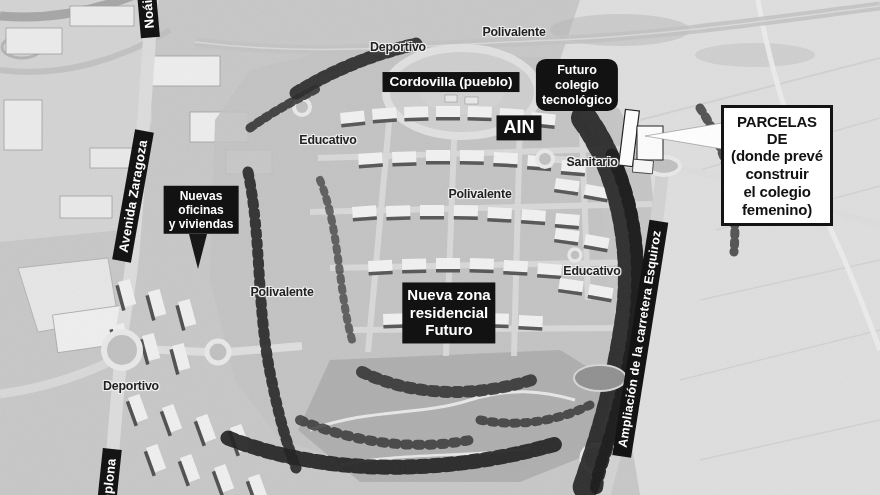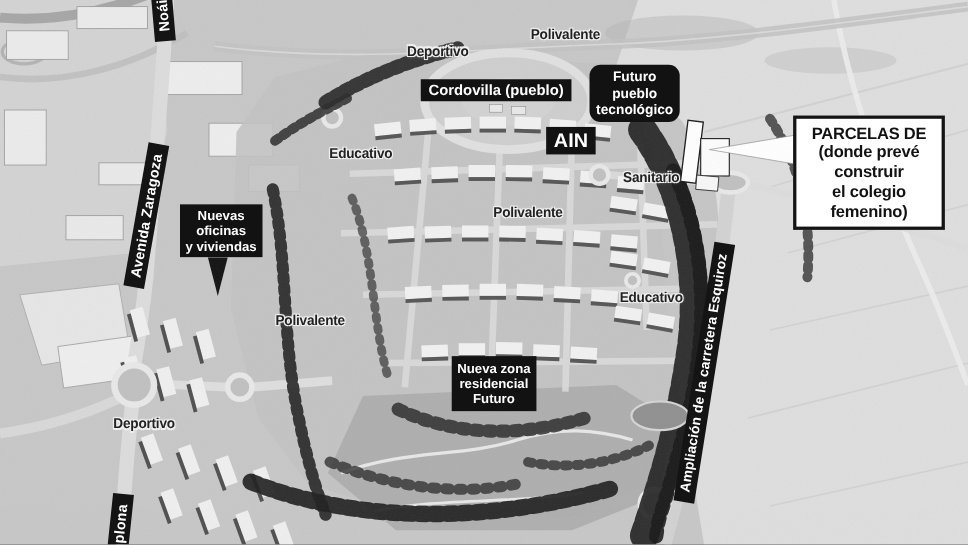--- a/index.html
+++ b/index.html
@@ -25,24 +25,24 @@
   
   .callout{
     position:absolute;background:#121212;color:#fff;font-weight:bold;text-align:center;
     transform:translate(-50%,-50%);line-height:1.18;white-space:nowrap;
   }
   .callout .ln{display:block;}
   .co-cordovilla{font-size:13.5px;padding:2px 7px;margin-left:12px;}
   .co-futuro{font-size:12.5px;padding:4px 6px;border-radius:10px;}
   .co-ain{font-size:18px;padding:2px 7px;}
   .co-nuevas{font-size:12px;padding:3px 5px;}
-  .co-donapea{font-size:12px;padding:4px 5px;margin-top:36px;}
+  .co-donapea{font-size:15px;padding:4px 5px;}
   
   .hl-box{
-    position:absolute;left:721px;top:105px;width:138px;background:#fff;
+    position:absolute;left:721px;top:105px;width:112px;background:#fff;
     border:3px solid #141414;color:#121212;text-align:center;
     padding:5px 2px 4px;box-sizing:border-box;
   }
   .hl-title{display:block;font-weight:bold;font-size:15px;line-height:1.14;letter-spacing:-.2px;}
   .hl-sub{display:block;font-weight:bold;font-size:15px;line-height:1.2;letter-spacing:-.2px;}
 </style>
 </head>
 <body>
 
 <div class="stage">
@@ -244,21 +244,21 @@
   <div class="zone" style="left:592px;top:161px;">Sanitario</div>
   <div class="zone" style="left:480px;top:193px;">Polivalente</div>
   <div class="zone" style="left:282px;top:291px;">Polivalente</div>
   <div class="zone" style="left:592px;top:270px;">Educativo</div>
   <div class="zone" style="left:131px;top:385px;">Deportivo</div>
 
   <div class="callout co-cordovilla" style="left:439px;top:82px;">Cordovilla (pueblo)</div>
 
   <div class="callout co-futuro" style="left:577px;top:85px;">
     <span class="ln">Futuro</span>
-    <span class="ln">pueblo</span>
+    <span class="ln">colegio</span>
     <span class="ln">tecnológico</span>
   </div>
 
   <div class="callout co-ain" style="left:519px;top:128px;">AIN</div>
 
   <div class="callout co-nuevas" style="left:201px;top:210px;">
     <span class="ln">Nuevas</span>
     <span class="ln">oficinas</span>
     <span class="ln">y viviendas</span>
   </div>

